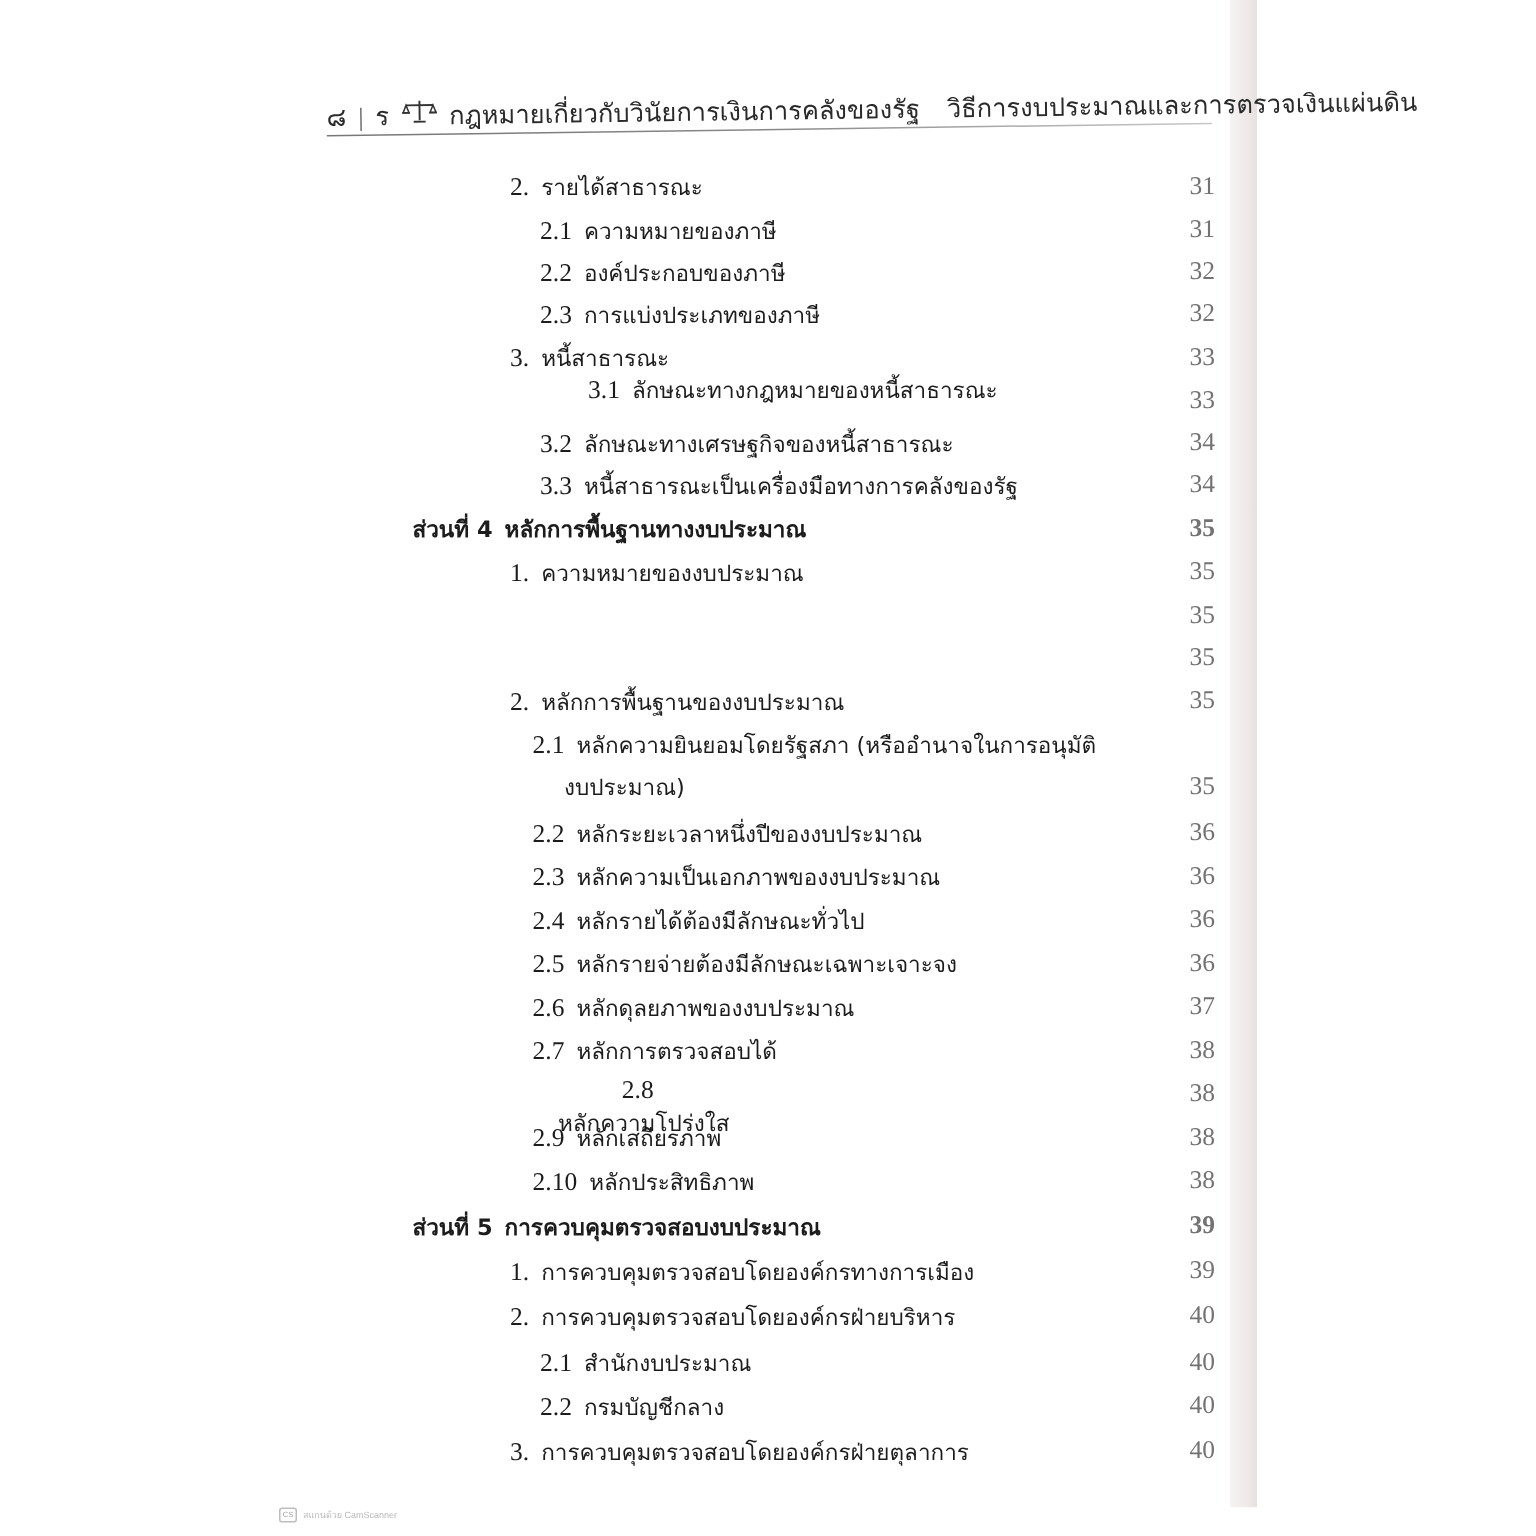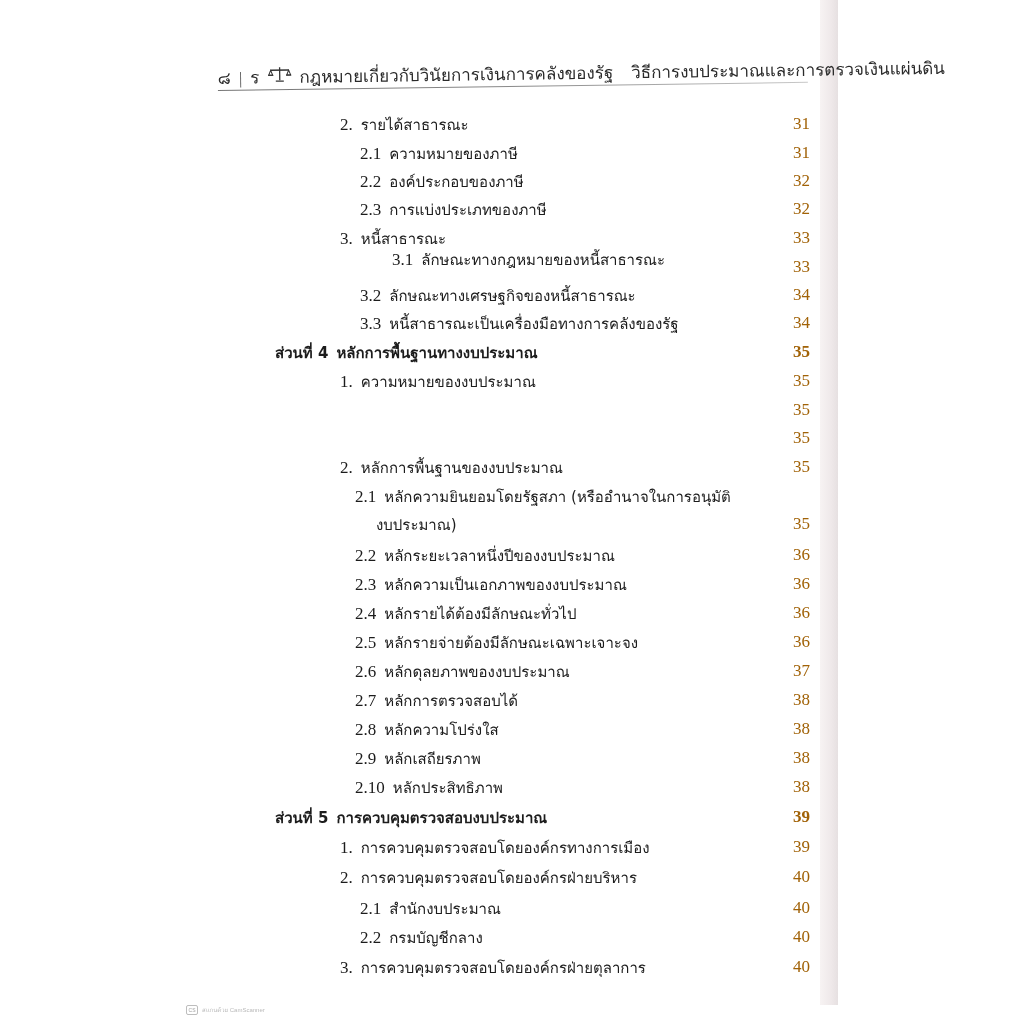--- a/index.html
+++ b/index.html
@@ -99,21 +99,21 @@
       font-weight: bold;
       font-size: 15px;
     }
     .toc-row.part .num { font-weight: bold; font-family: "DejaVu Sans", sans-serif; font-size: 15px; }
     .page-no {
       position: absolute;
       width: 40px;
       text-align: right;
       font-family: "Liberation Serif", serif;
       font-size: 17px;
-      color: #a16207;
+      color: #737373;
     }
     .page-no.bold { font-weight: bold; }
 
     .watermark {
       position: absolute;
       left: 186px;
       top: 1005px;
       display: flex;
       align-items: center;
       gap: 4px;
@@ -250,21 +250,21 @@
     <div class="toc-row" style="left: 355px; top: 659px;">
       <span class="num">2.6</span>
       <span>หลักดุลยภาพของงบประมาณ</span>
     </div>
     <div class="page-no" style="left: 770px; top: 661px;">37</div>
     <div class="toc-row" style="left: 355px; top: 688px;">
       <span class="num">2.7</span>
       <span>หลักการตรวจสอบได้</span>
     </div>
     <div class="page-no" style="left: 770px; top: 690px;">38</div>
-    <div class="toc-row" style="left: 355px; top: 717px;">
+    <div class="toc-row" style="left: 372px; top: 717px; flex-direction: column;">
       <span class="num">2.8</span>
       <span>หลักความโปร่งใส</span>
     </div>
     <div class="page-no" style="left: 770px; top: 719px;">38</div>
     <div class="toc-row" style="left: 355px; top: 746px;">
       <span class="num">2.9</span>
       <span>หลักเสถียรภาพ</span>
     </div>
     <div class="page-no" style="left: 770px; top: 748px;">38</div>
     <div class="toc-row" style="left: 355px; top: 775px;">

